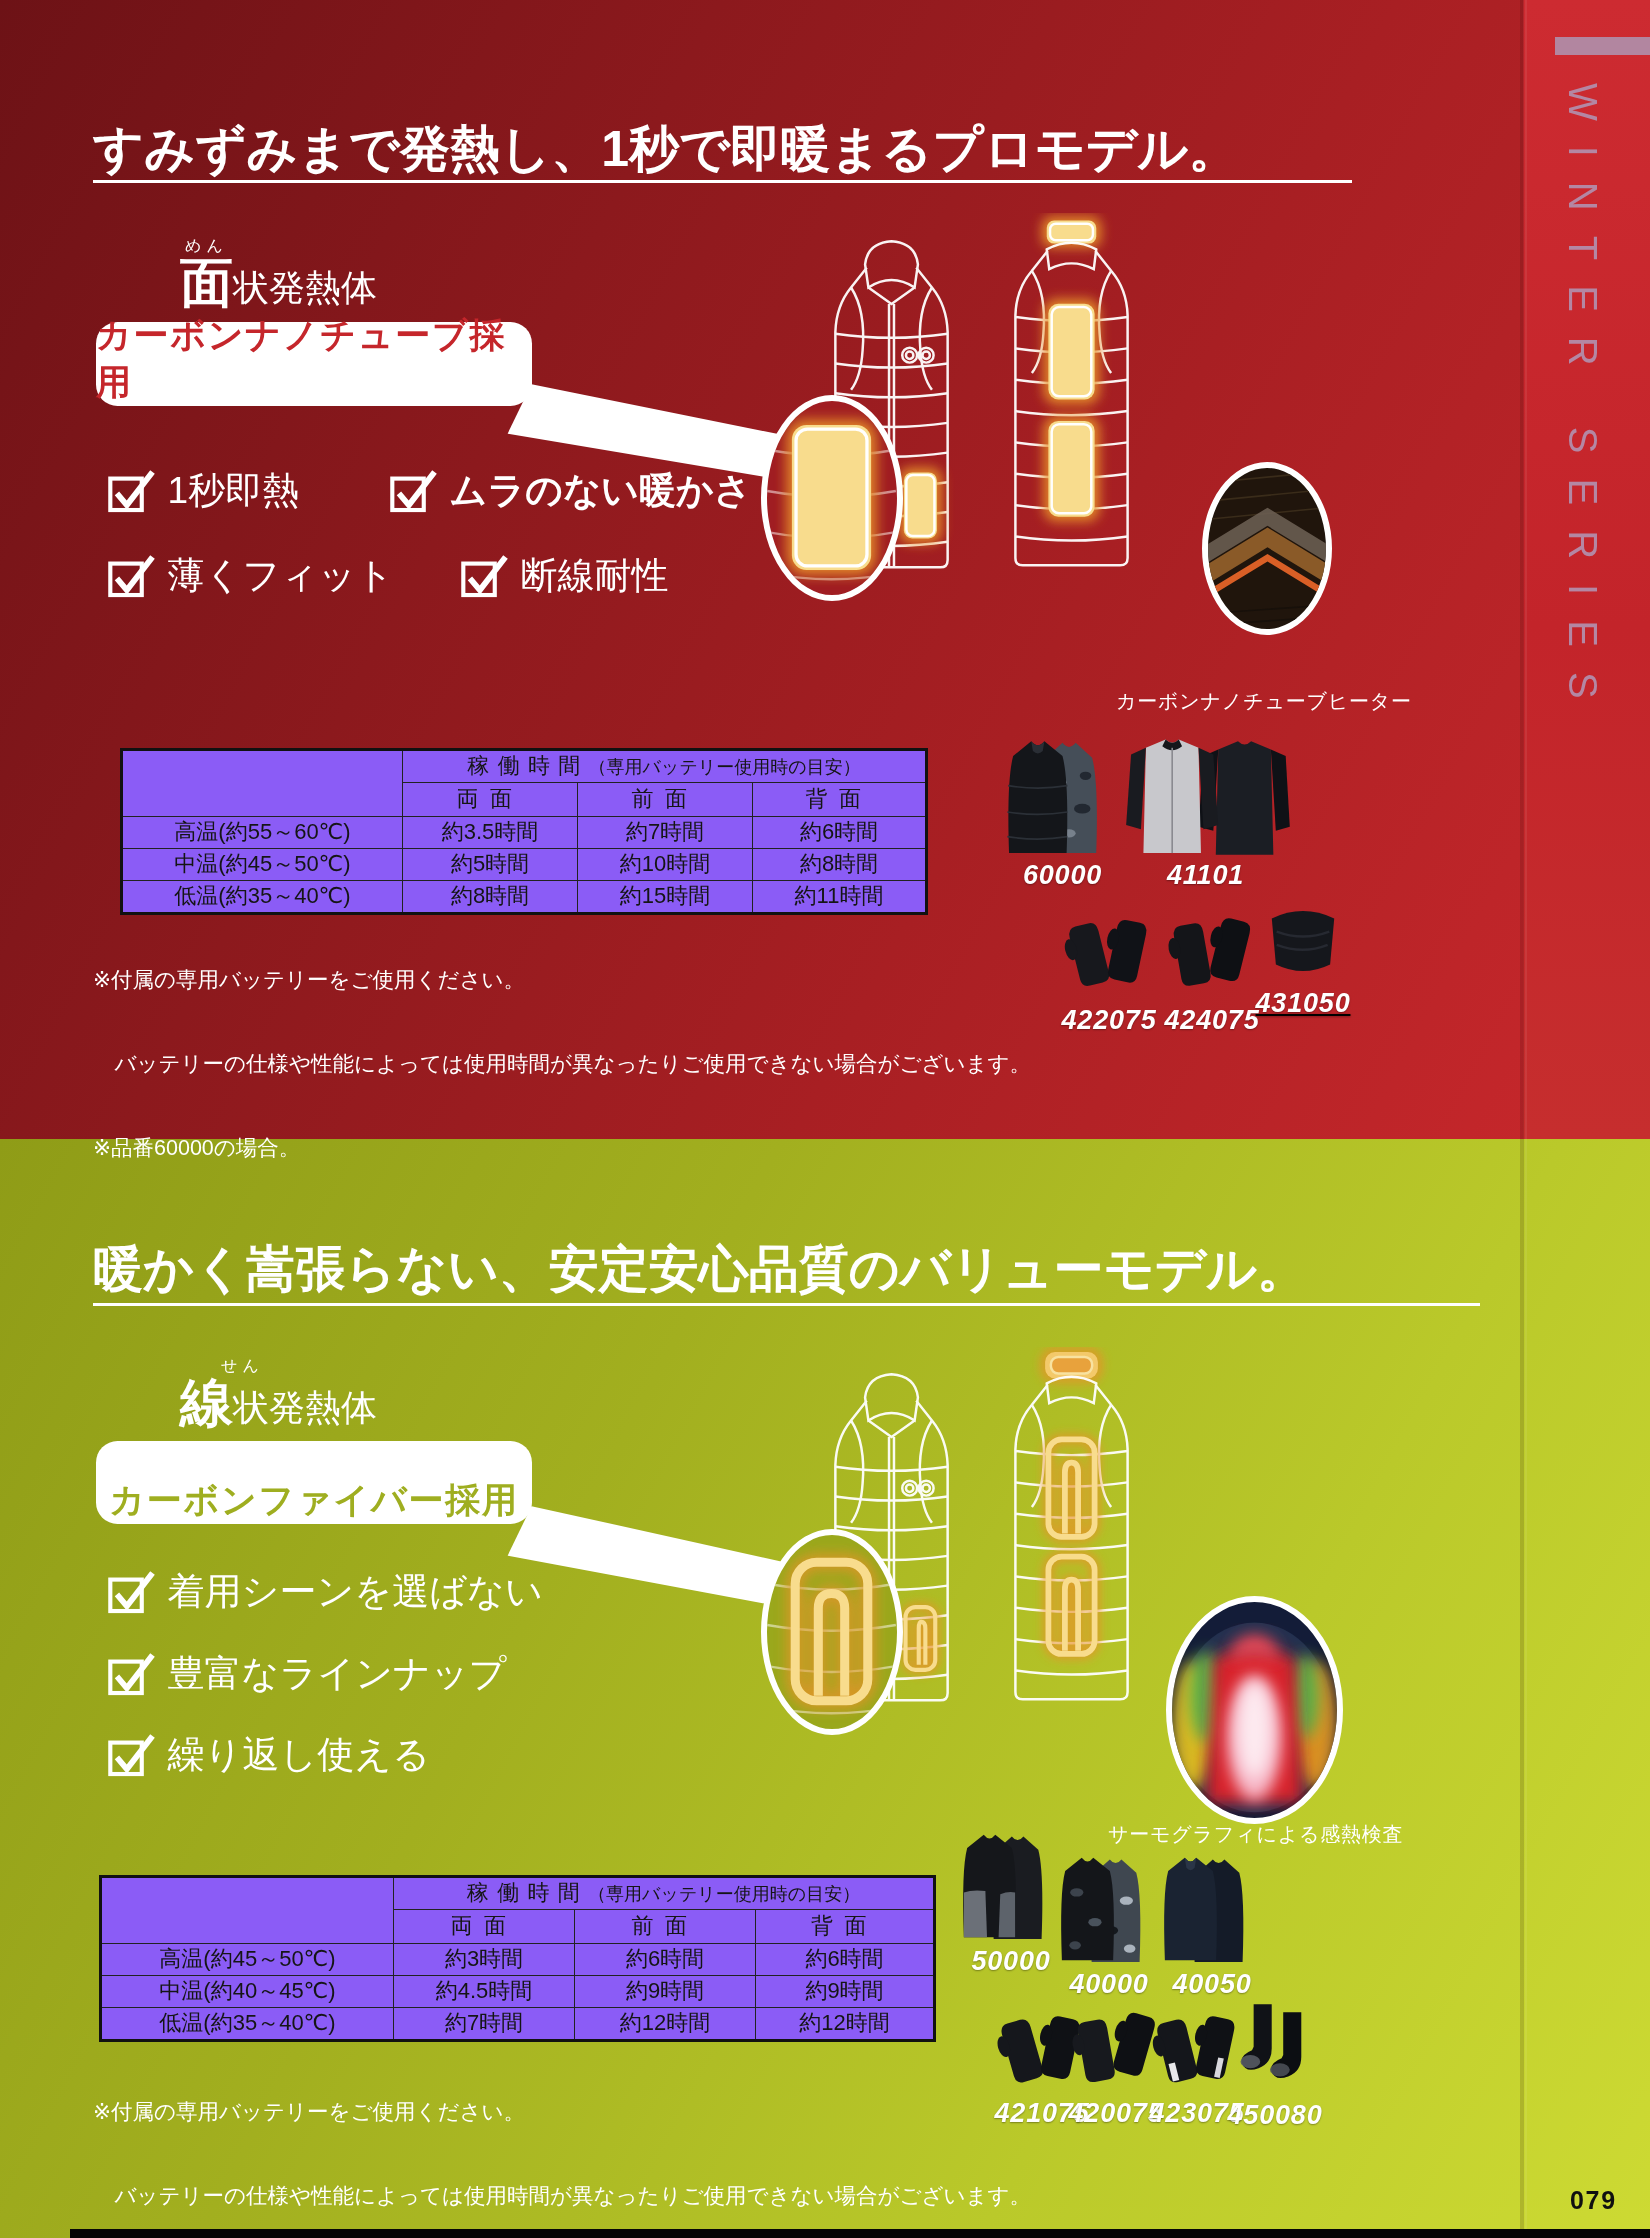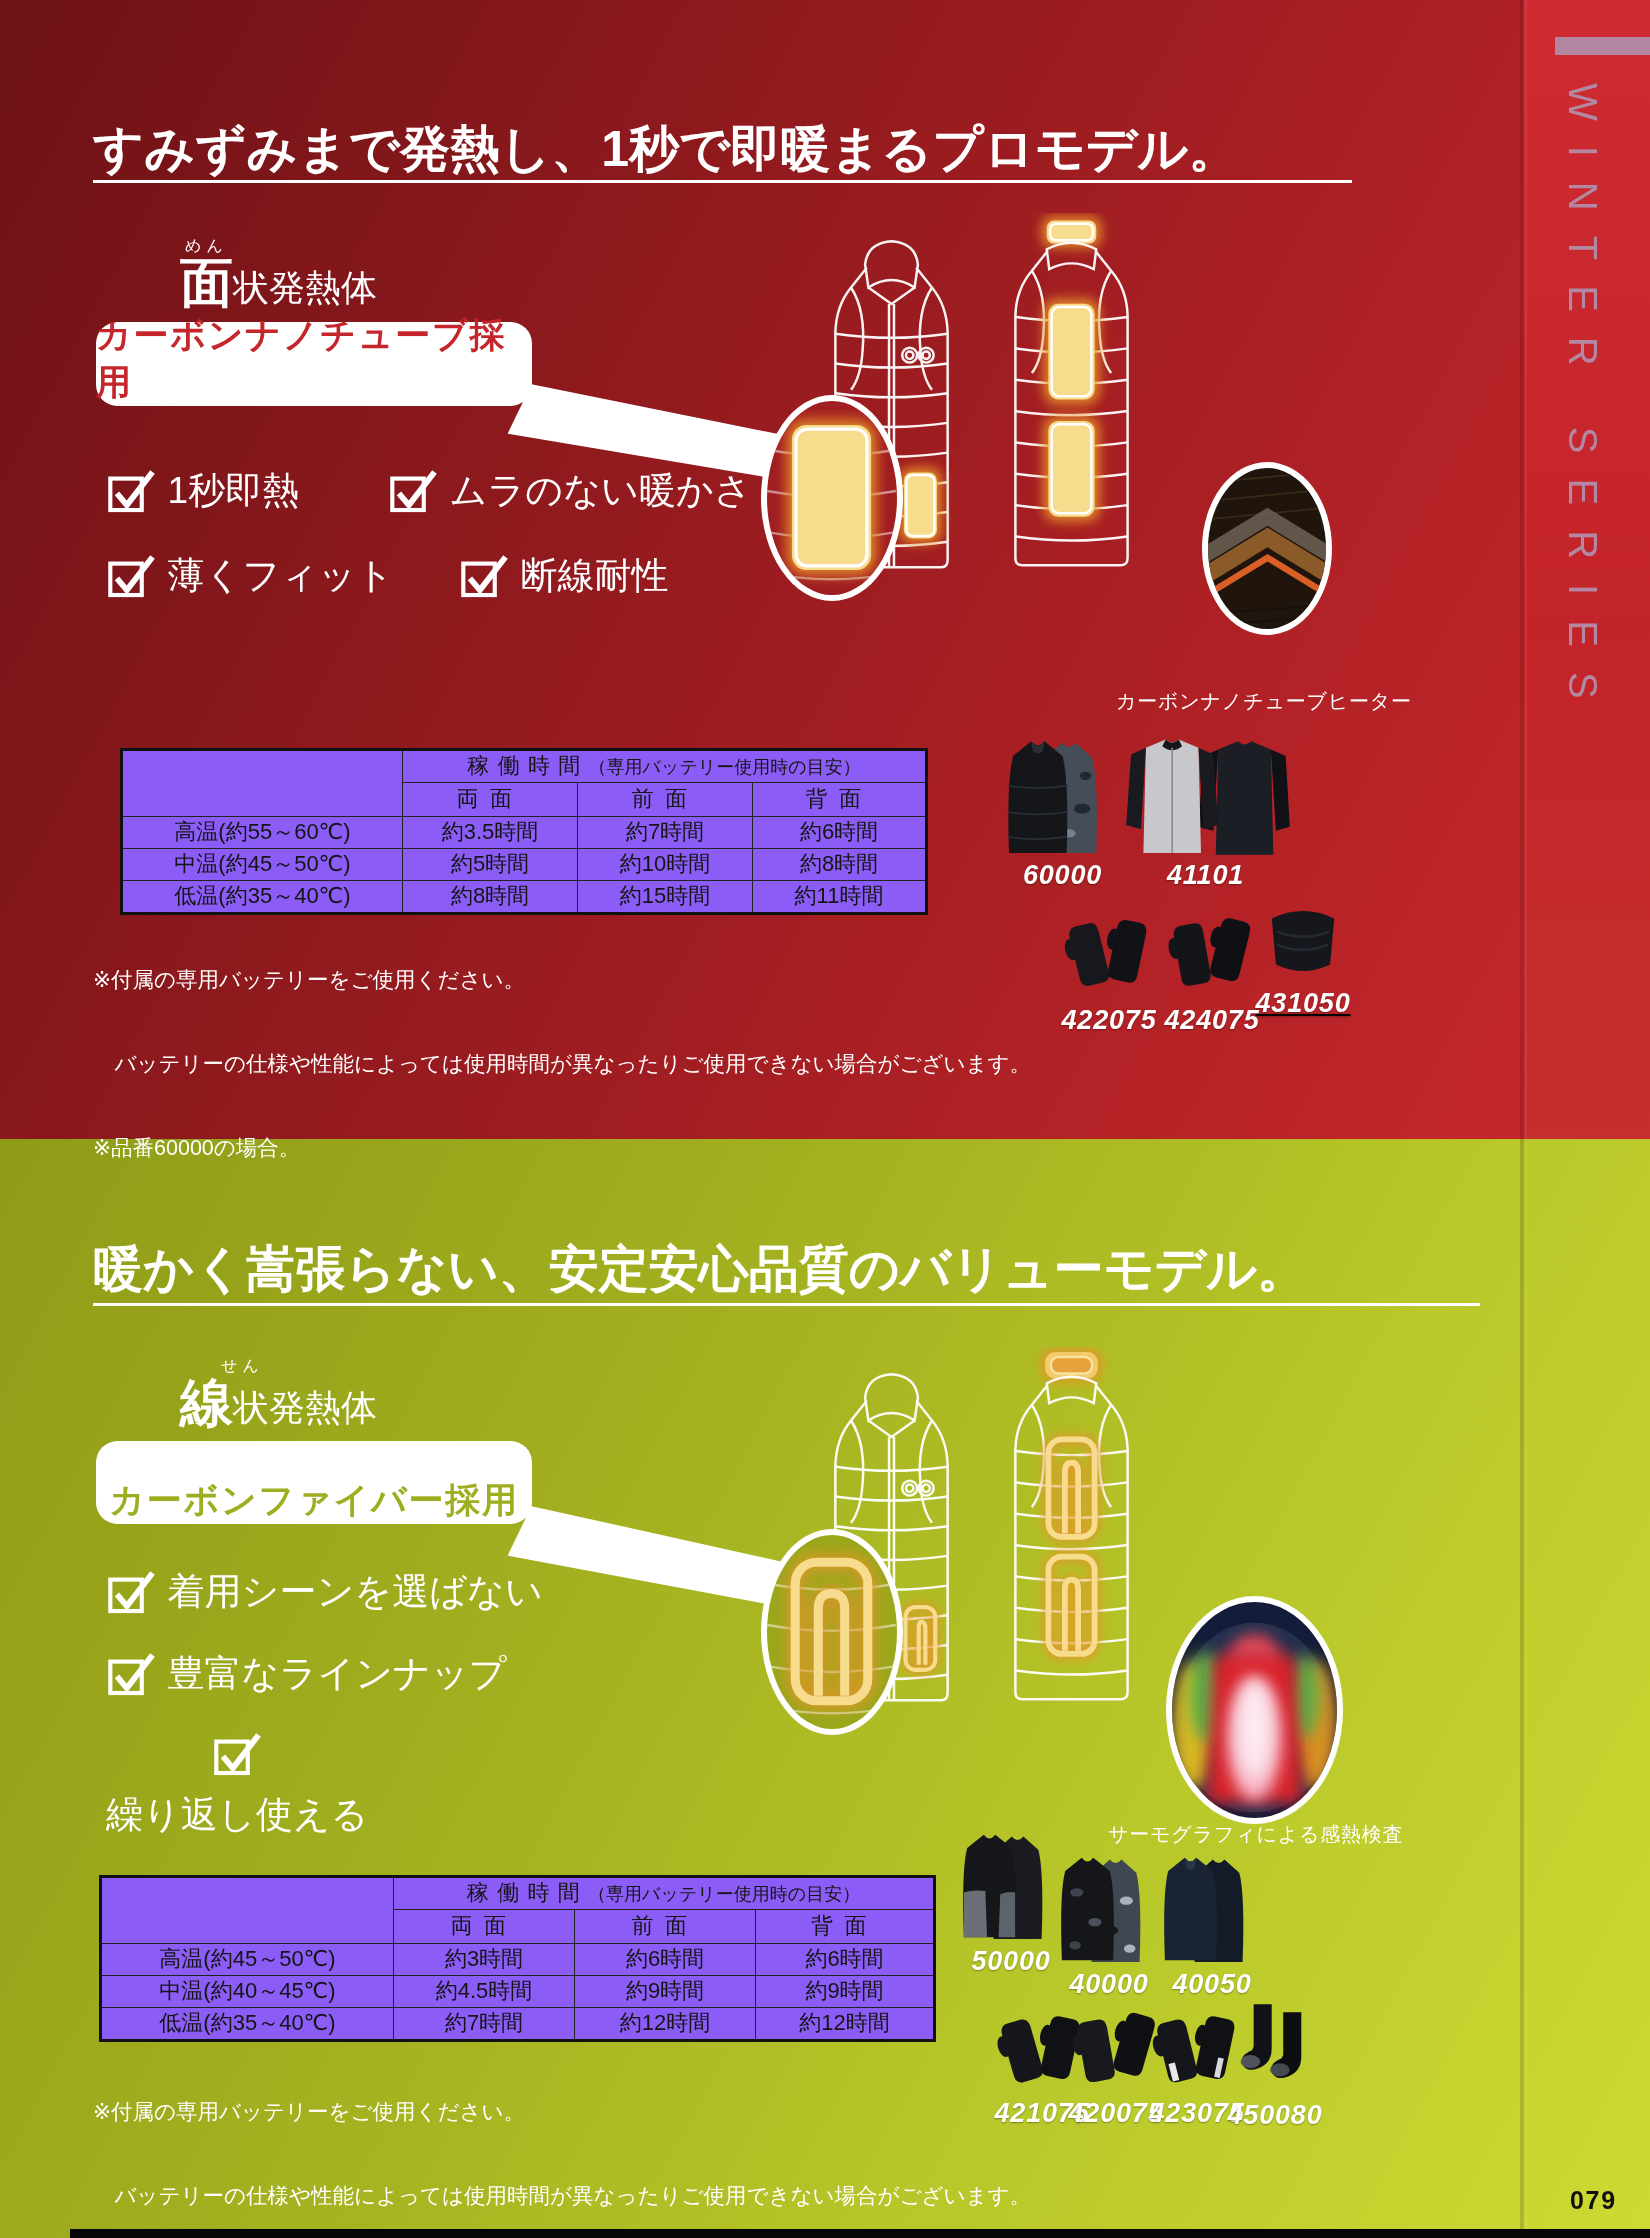--- a/index.html
+++ b/index.html
@@ -87,21 +87,21 @@
     <polygon points="84,45 55,105 430,168 445,118" fill="#ffffff"></polygon>
   </svg>
 
   <div class="abs feature" style="left:106px;top:466px;text-align:right;">
     <svg width="50" height="48" viewBox="0 0 60 58">
         <rect x="5" y="14" width="38" height="38" fill="none" stroke="#fff" stroke-width="5"></rect>
         <path d="M13 32 L25 46 L56 6" fill="none" stroke="#fff" stroke-width="7"></path>
       </svg>
     <span>1秒即熱</span>
   </div>
-  <div class="abs feature" style="left:388px;top:466px;">
+  <div class="abs feature" style="left:388px;top:466px;font-weight:bold;">
     <svg width="50" height="48" viewBox="0 0 60 58">
         <rect x="5" y="14" width="38" height="38" fill="none" stroke="#fff" stroke-width="5"></rect>
         <path d="M13 32 L25 46 L56 6" fill="none" stroke="#fff" stroke-width="7"></path>
       </svg>
     <span>ムラのない暖かさ</span>
   </div>
   <div class="abs feature" style="left:106px;top:551px;">
     <svg width="50" height="48" viewBox="0 0 60 58">
         <rect x="5" y="14" width="38" height="38" fill="none" stroke="#fff" stroke-width="5"></rect>
         <path d="M13 32 L25 46 L56 6" fill="none" stroke="#fff" stroke-width="7"></path>
@@ -363,21 +363,21 @@
       </svg>
     <span>着用シーンを選ばない</span>
   </div>
   <div class="abs feature" style="left:106px;top:1649px;">
     <svg width="50" height="48" viewBox="0 0 60 58">
         <rect x="5" y="14" width="38" height="38" fill="none" stroke="#fff" stroke-width="5"></rect>
         <path d="M13 32 L25 46 L56 6" fill="none" stroke="#fff" stroke-width="7"></path>
       </svg>
     <span>豊富なラインナップ</span>
   </div>
-  <div class="abs feature" style="left:106px;top:1730px;flex-direction:column;">
+  <div class="abs feature" style="left:106px;top:1730px;">
     <svg width="50" height="48" viewBox="0 0 60 58">
         <rect x="5" y="14" width="38" height="38" fill="none" stroke="#fff" stroke-width="5"></rect>
         <path d="M13 32 L25 46 L56 6" fill="none" stroke="#fff" stroke-width="7"></path>
       </svg>
     <span>繰り返し使える</span>
   </div>
 
   <svg class="abs" style="left:813px;top:1366px;" width="157" height="355" viewBox="0 0 190 430">
     <defs>
         <filter id="gv1" x="-60%" y="-60%" width="220%" height="220%">

